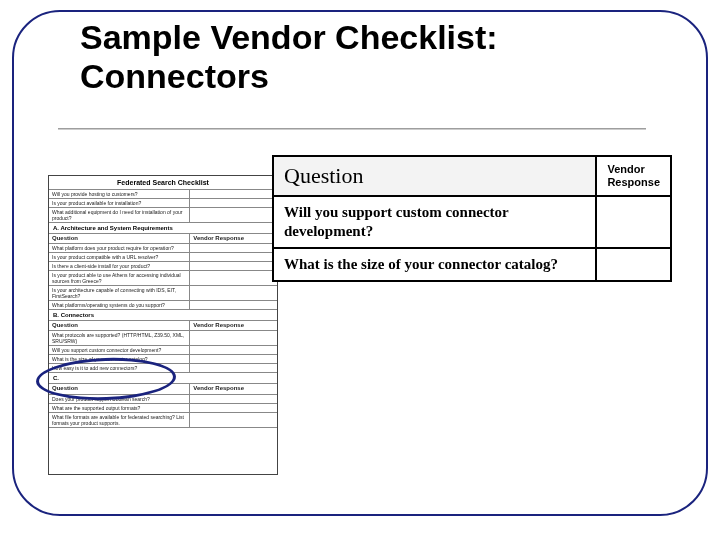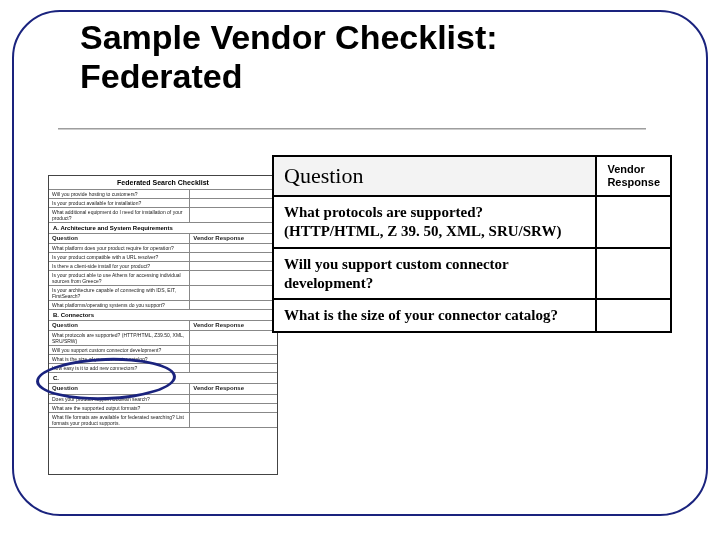--- a/index.html
+++ b/index.html
@@ -117,21 +117,21 @@
     font-weight: bold;
     line-height: 1.25;
   }
   .check-table td.r { width: 70px; }
 </style>
 </head>
 <body>
 
 <div class="slide-frame"></div>
 
-<div class="title">Sample Vendor Checklist: Federated</div>
+<div class="title">Sample Vendor Checklist: Connectors</div>
 <div class="title-rule"></div>
 
 <div class="thumb">
   <div class="t-title">Federated Search Checklist</div>
   <div class="t-row">
     <div class="t-cell q">Will you provide hosting to customers?</div>
       <div class="t-cell r"></div>
   </div>
   <div class="t-row">
     <div class="t-cell q">Is your product available for installation?</div>
@@ -210,24 +210,20 @@
     </div>
 </div>
 
 <div class="ellipse e1"></div>
 
 <table class="check-table">
   <tbody>
       <tr>
     <th class="qh">Question</th>
     <th class="rh">Vendor Response</th>
-  </tr>
-  <tr>
-    <td class="q">What protocols are supported? (HTTP/HTML, Z 39. 50, XML, SRU/SRW)</td>
-    <td class="r"></td>
   </tr>
   <tr>
     <td class="q">Will you support custom connector development?</td>
     <td class="r"></td>
   </tr>
   <tr>
     <td class="q">What is the size of your connector catalog?</td>
     <td class="r"></td>
   </tr>
 </tbody>

